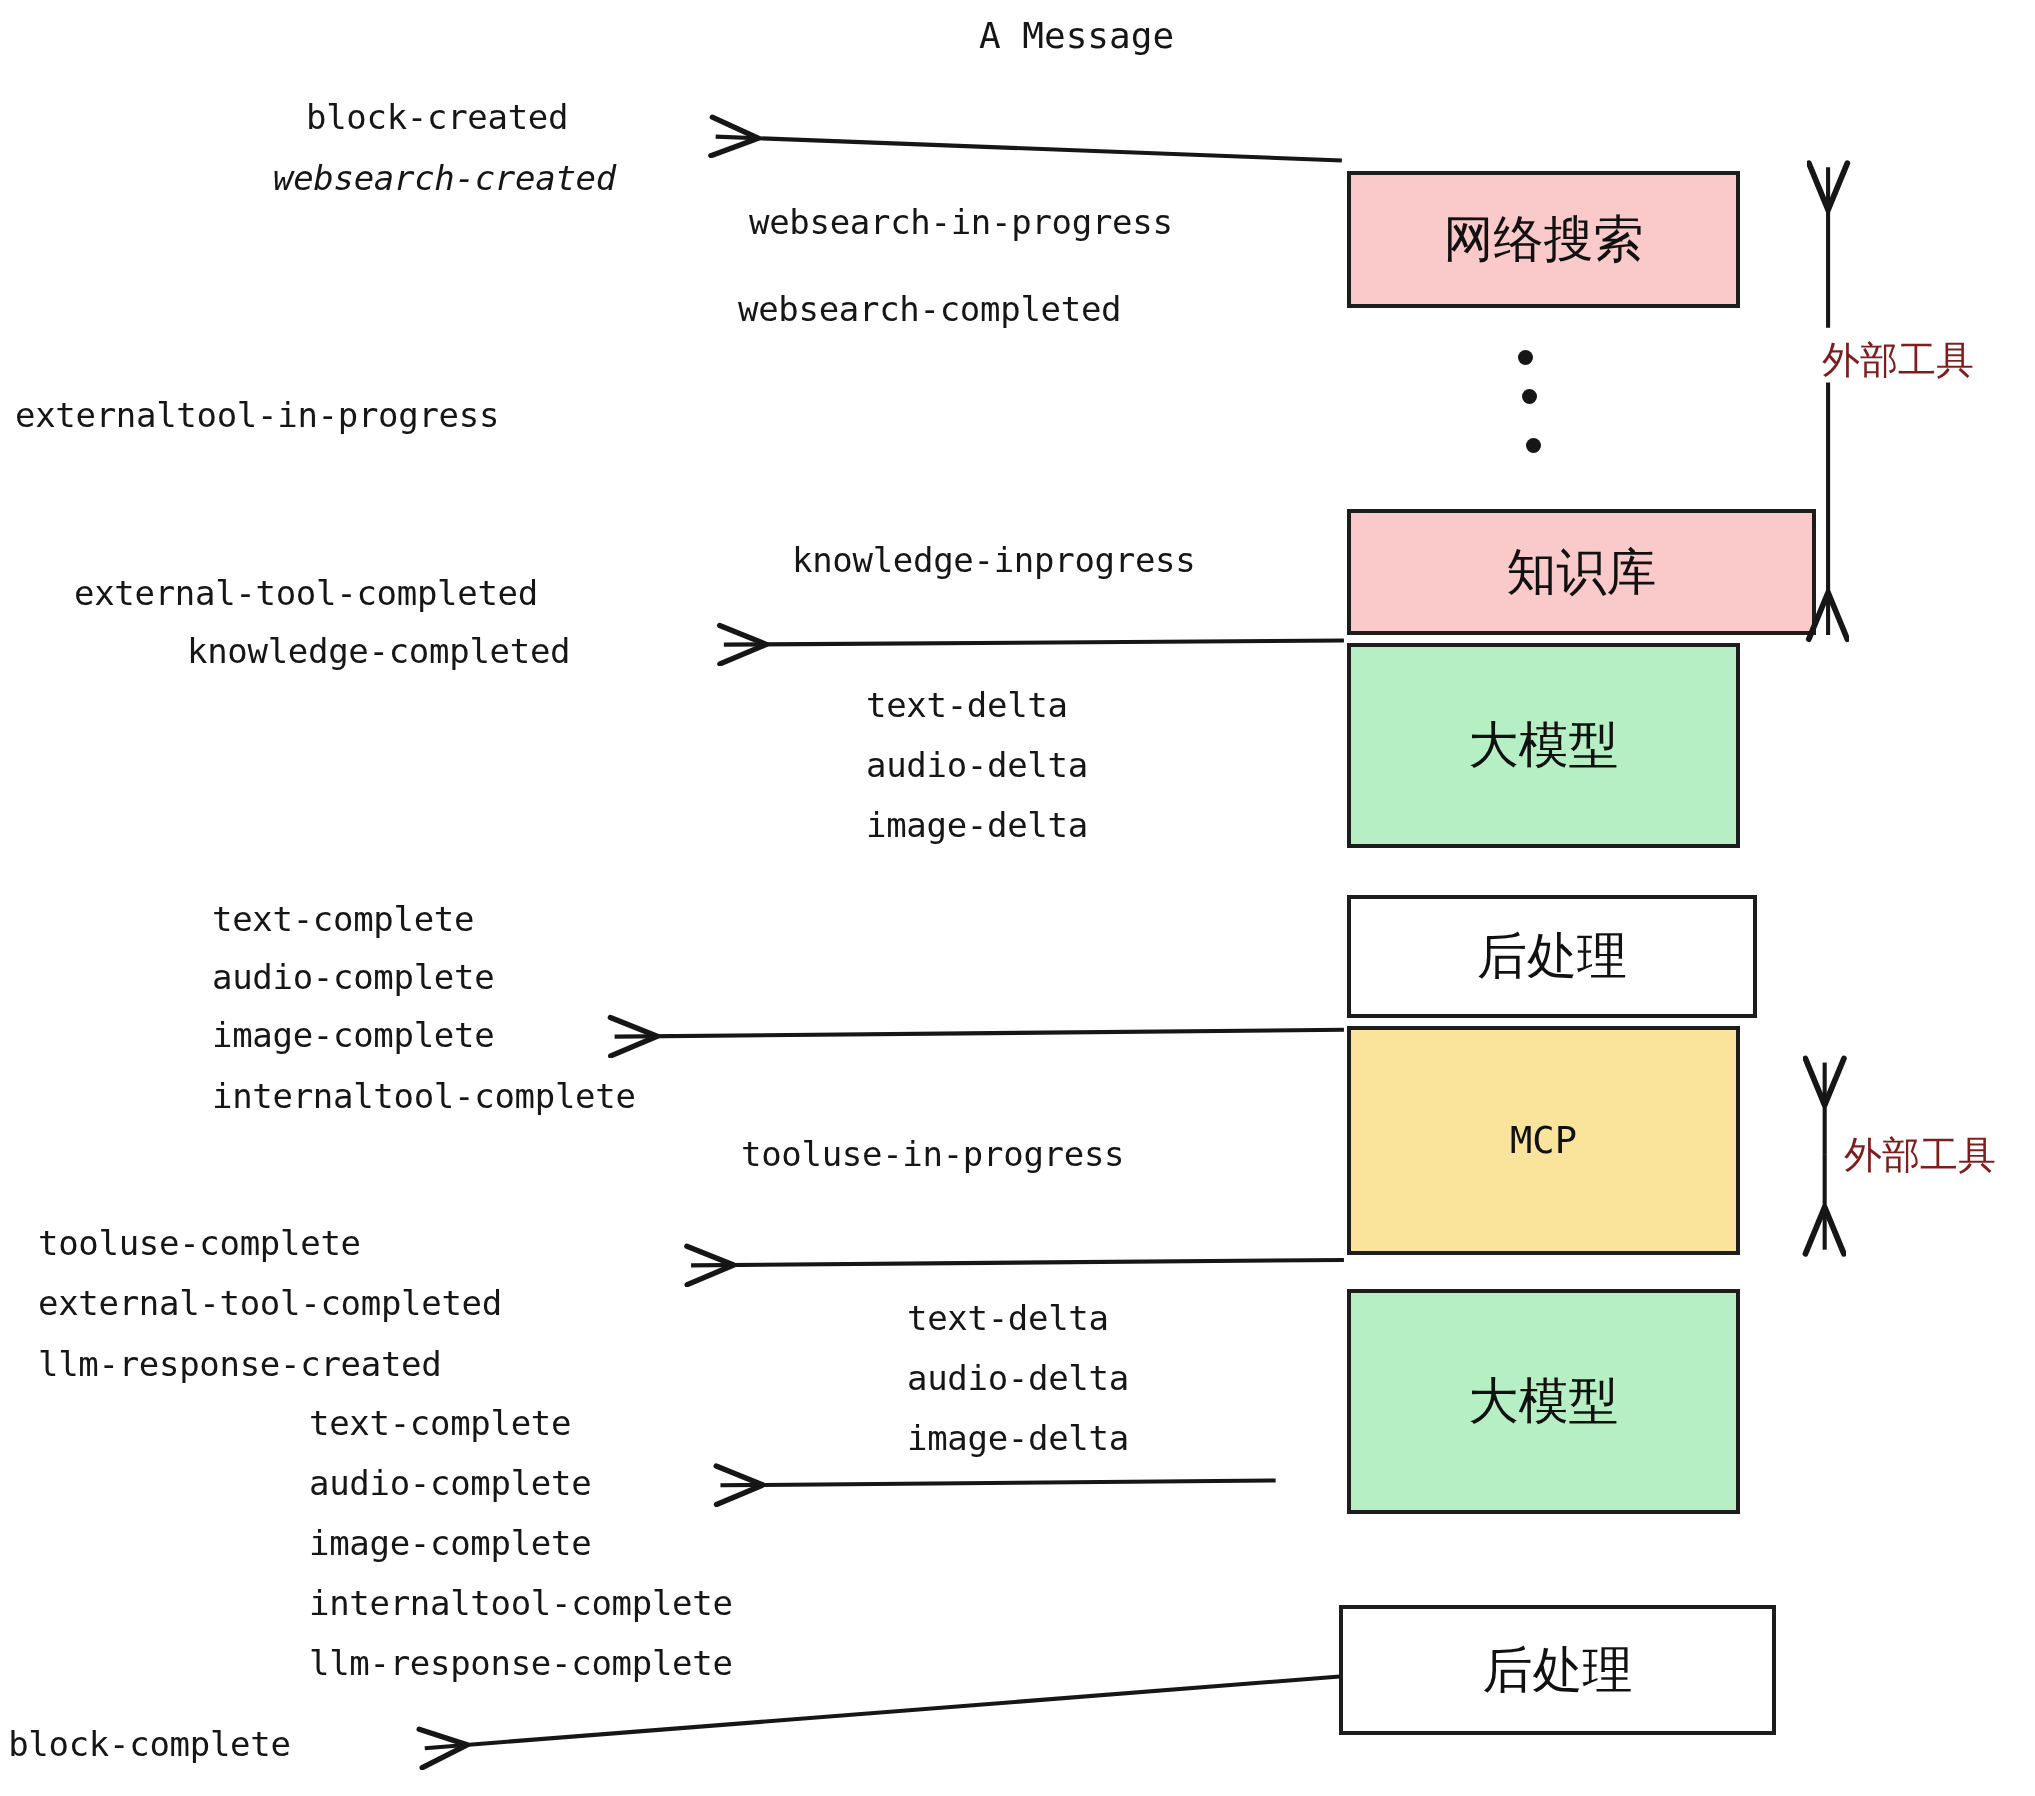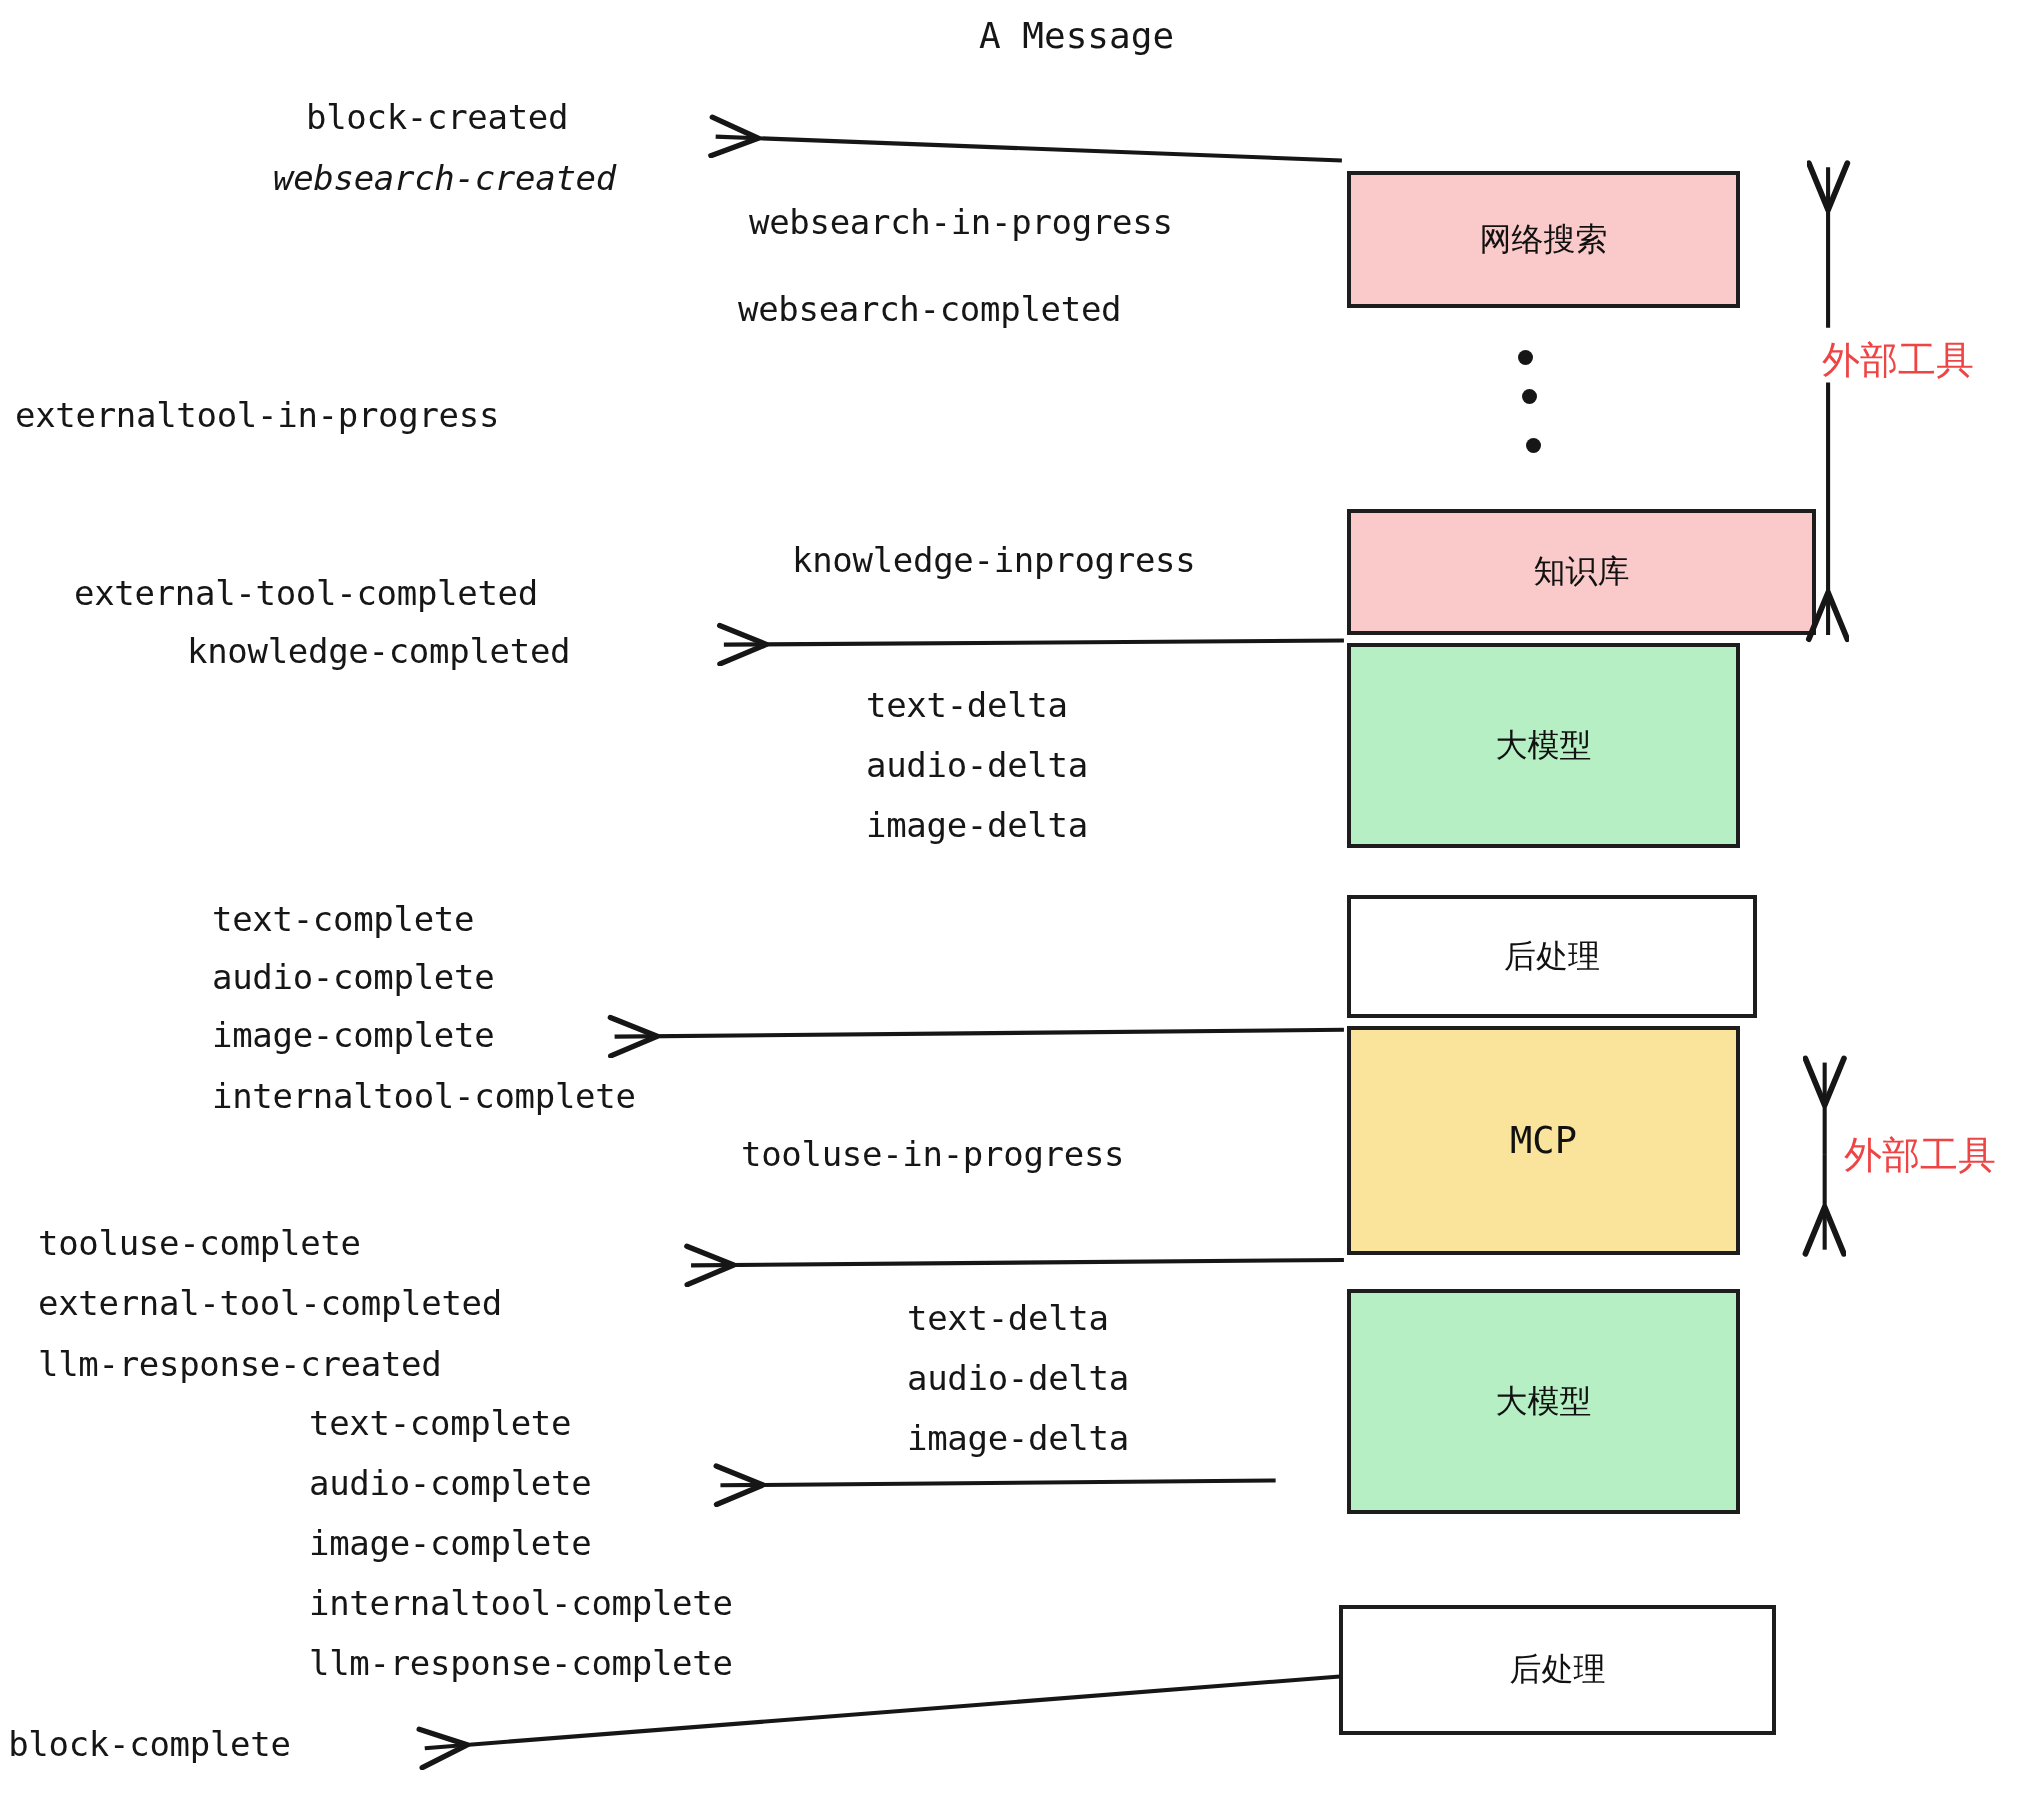--- a/index.html
+++ b/index.html
@@ -31,39 +31,39 @@
     color:#161616;
   }
   .box{
     position:absolute;
     box-sizing:border-box;
     border:4.8px solid #1d1d1d;
     display:flex;
     align-items:center;
     justify-content:center;
     font-family:"DejaVu Sans","Liberation Sans",sans-serif;
-    font-size:32px;
+    font-size:50px;
     color:#111111;
   }
   .box.mono{
     font-family:"DejaVu Sans Mono","Liberation Mono",monospace;
     font-size:37px;
   }
   .dot{
     position:absolute;
     width:15px;height:15px;
     border-radius:50%;
     background:#161616;
   }
   .side-lbl{
     position:absolute;
     font-family:"DejaVu Sans","Liberation Sans",sans-serif;
     font-size:38px;
     white-space:nowrap;
-    color:#ef4444;
+    color:#7f1d1d;
   }
   svg.overlay{
     position:absolute;
     left:0;top:0;
     width:2035px;height:1796px;
     pointer-events:none;
   }
 </style>
 </head>
 <body>

